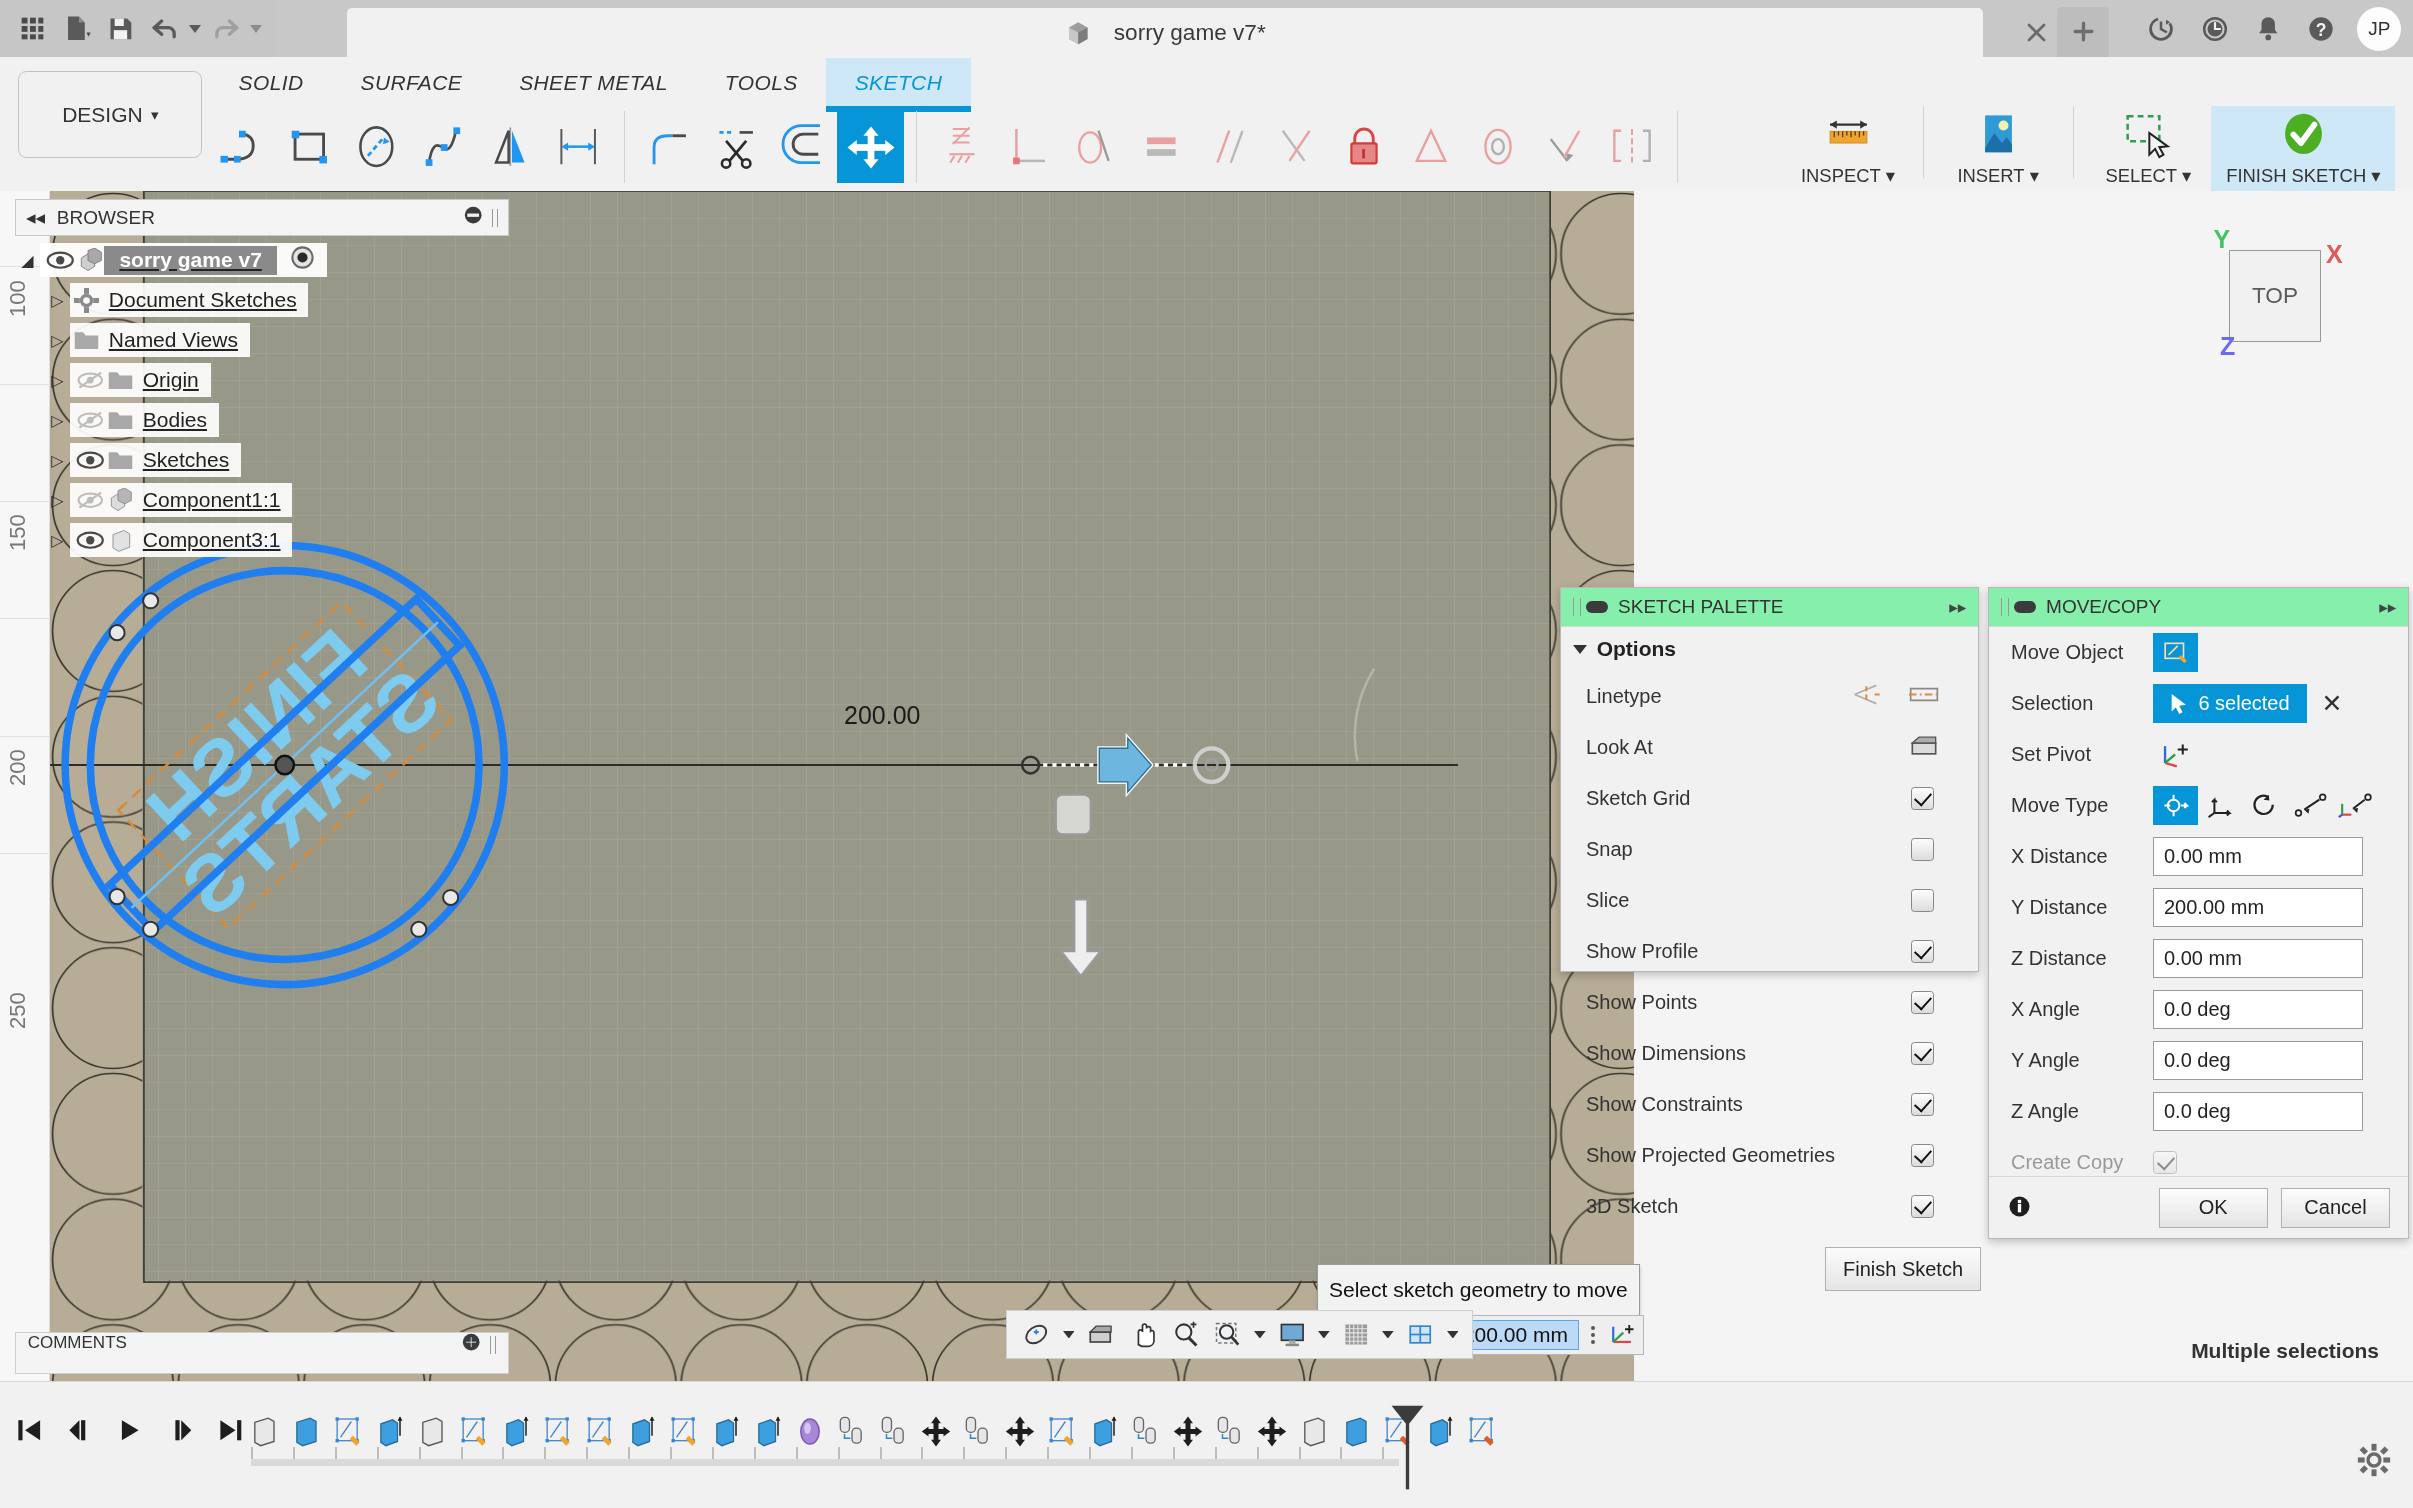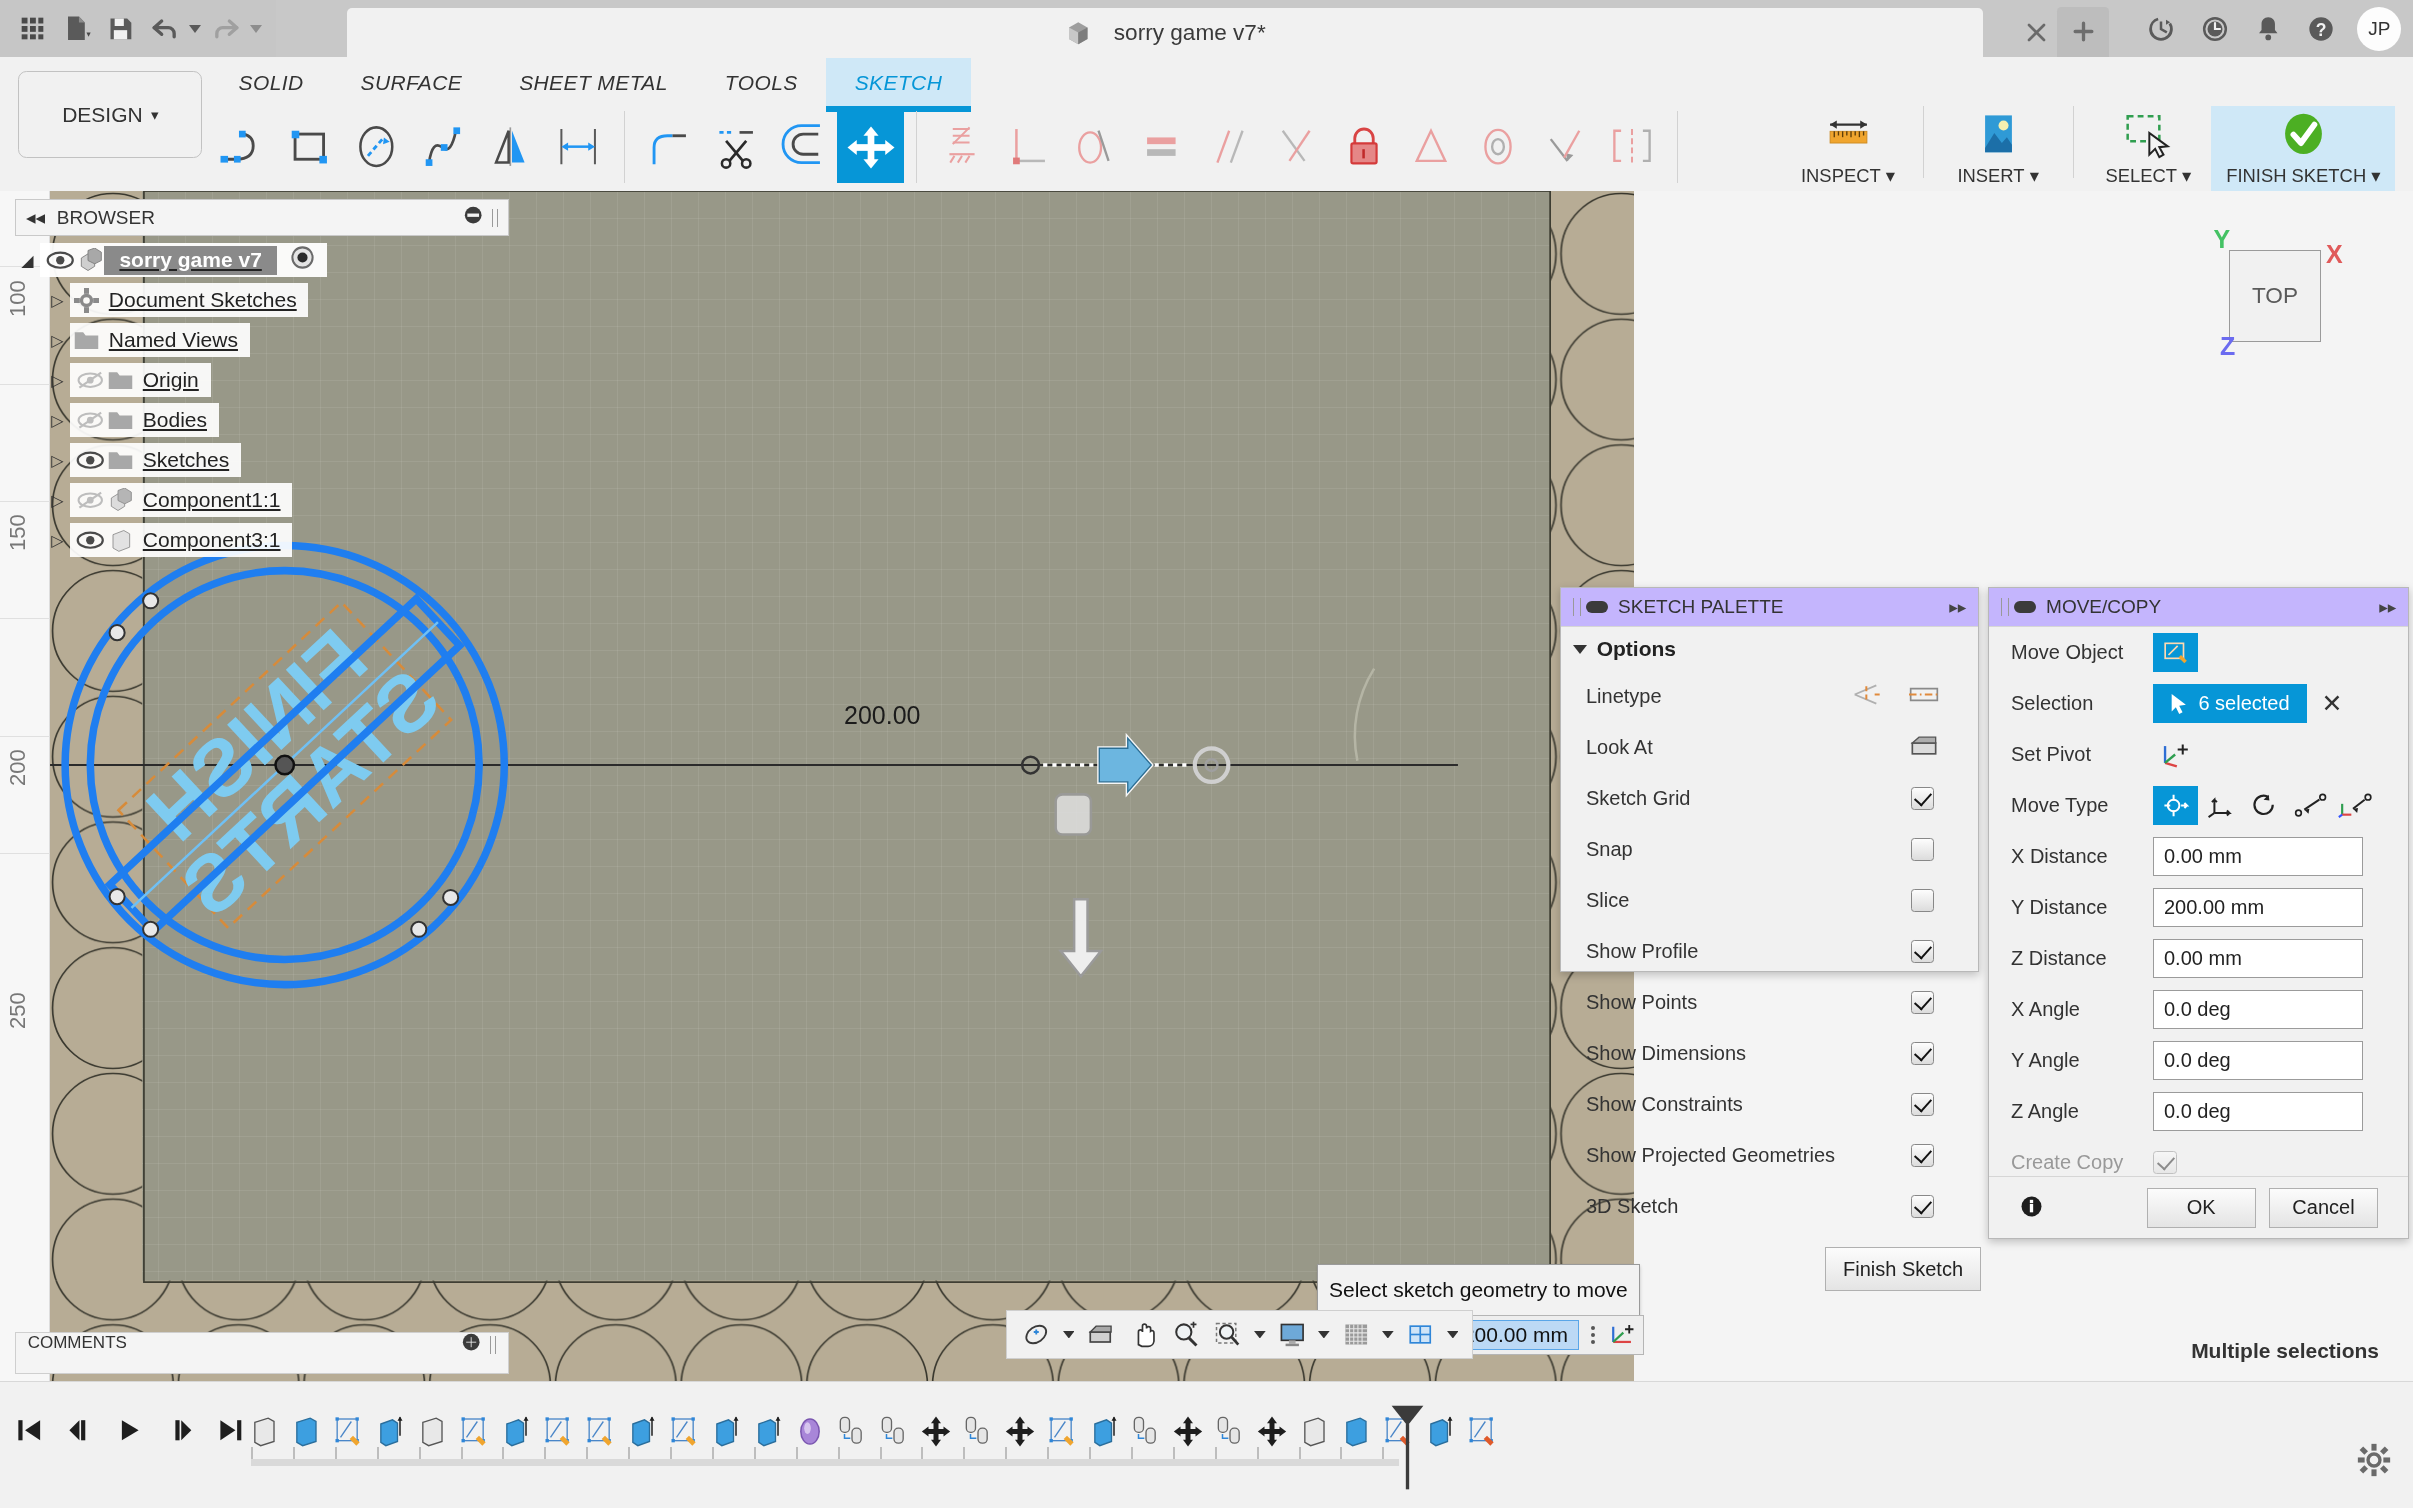--- a/index.html
+++ b/index.html
@@ -45,40 +45,40 @@
     background-image:
       linear-gradient(rgba(255,255,255,.12) 0.8px, transparent 0.8px),
       linear-gradient(90deg, rgba(255,255,255,.12) 0.8px, transparent 0.8px);
     background-size:27px 27px; }
   .ruler-v { position:absolute; left:0; top:0; width:50px; height:1190px; background:#f7f7f7; border-right:0.8px solid #ddd; }
   .ruler-tick { position:absolute; left:0; width:50px; border-top:0.8px solid #e0e0e0; }
   .ruler-lbl { position:absolute; left:5px; font-size:22px; color:#777; transform:rotate(-90deg); transform-origin:left top; white-space:nowrap; }
 
   
   .panel { position:absolute; background:#f1f1f1; border:0.8px solid #b8b8b8; box-shadow:0 2.5px 8.4px rgba(0,0,0,.22); }
-  .panel-hdr { height:39px; display:flex; align-items:center; padding:0 11.7px; background:#c4b5fd; border-bottom:0.8px solid #d6d6d6; font-size:19px; color:#333; }
+  .panel-hdr { height:39px; display:flex; align-items:center; padding:0 11.7px; background:#86efac; border-bottom:0.8px solid #d6d6d6; font-size:19px; color:#333; }
   .panel-hdr .grip { width:8.4px; height:18.4px; margin-right:5px; border-left:1.7px solid #999; border-right:1.7px solid #999; }
   .pin { width:22px; height:11.7px; border-radius:5.9px; background:#3b3b3b; margin-right:10px; }
   .exp { margin-left:auto; color:#444; font-size:17px; cursor:pointer; }
   .opt-row { display:flex; align-items:center; height:51px; padding:0 0 0 25px; font-size:20px; color:#333; }
   .opt-row .lbl { flex:1; }
   .ck { width:23.5px; height:23.5px; border:0.8px solid #888; border-radius:3.4px; background:linear-gradient(#fdfdfd,#dcdcdc); margin-right:44px; position:relative; cursor:pointer; }
   .ck.on:after { content:''; position:absolute; left:6.7px; top:1.7px; width:7.5px; height:14.2px; border:solid #111; border-width:0 2.5px 2.5px 0; transform:rotate(42deg); }
   .ck.dis { opacity:.45; cursor:default; }
   .sect-title { display:flex; align-items:center; height:44px; padding-left:11.7px; font-size:21px; font-weight:bold; color:#222; }
   .caret { width:0;height:0;border-left:7.5px solid transparent;border-right:7.5px solid transparent;border-top:9.2px solid #333;margin-right:10px; }
 
   .mc-row { display:flex; align-items:center; height:51px; padding-left:22px; font-size:20px; color:#333; }
   .mc-row .lbl { width:142px; }
   .mc-row .lbl.dim { color:#999; }
   .icon-btn { width:45px; height:39px; display:flex; align-items:center; justify-content:center; cursor:pointer; }
   .icon-btn.sel { background:#0696d7; }
   .sel-chip { height:39px; background:#0696d7; color:#fff; font-size:20px; display:flex; align-items:center; gap:10px; padding:0 17px; cursor:pointer; }
   .mc-input { width:210px; height:39px; border:0.8px solid #9b9b9b; background:#fff; font-size:20px; color:#222; display:flex; align-items:center; padding:0 10px; cursor:text; }
-  .mc-foot { position:absolute; left:0; right:0; bottom:0; height:62px; border-top:0.8px solid #d6d6d6; display:flex; align-items:center; padding:0 30px; }
+  .mc-foot { position:absolute; left:0; right:0; bottom:0; height:62px; border-top:0.8px solid #d6d6d6; display:flex; align-items:center; padding:0 18px; }
   .btn { min-width:109px; height:40px; border:0.8px solid #b0b0b0; background:linear-gradient(#fcfcfc,#e4e4e4); font-size:20px; color:#222; display:flex; align-items:center; justify-content:center; cursor:pointer; }
   .brow-hdr { height:37px; background:#f4f4f4; border:0.8px solid #c9c9c9; display:flex; align-items:center; padding:0 10px; font-size:19px; color:#333; }
   .tnode { display:flex; align-items:center; height:40px; font-size:21px; color:#222; cursor:pointer; }
   .tnode .chev { width:25px; text-align:center; color:#333; font-size:16px; }
   .tnode .bgpill { display:flex; align-items:center; background:rgba(255,255,255,.92); padding:1.7px 11.7px 1.7px 3.4px; height:34px;text-decoration:underline; }
   .tnode.root .bgpill { background:rgba(255,255,255,.95); }
   .namebox { background:#8a8a8a; color:#fff; font-weight:bold; padding:2.5px 15px; }
   .eye { width:34px; display:flex; justify-content:center; }
 
   

